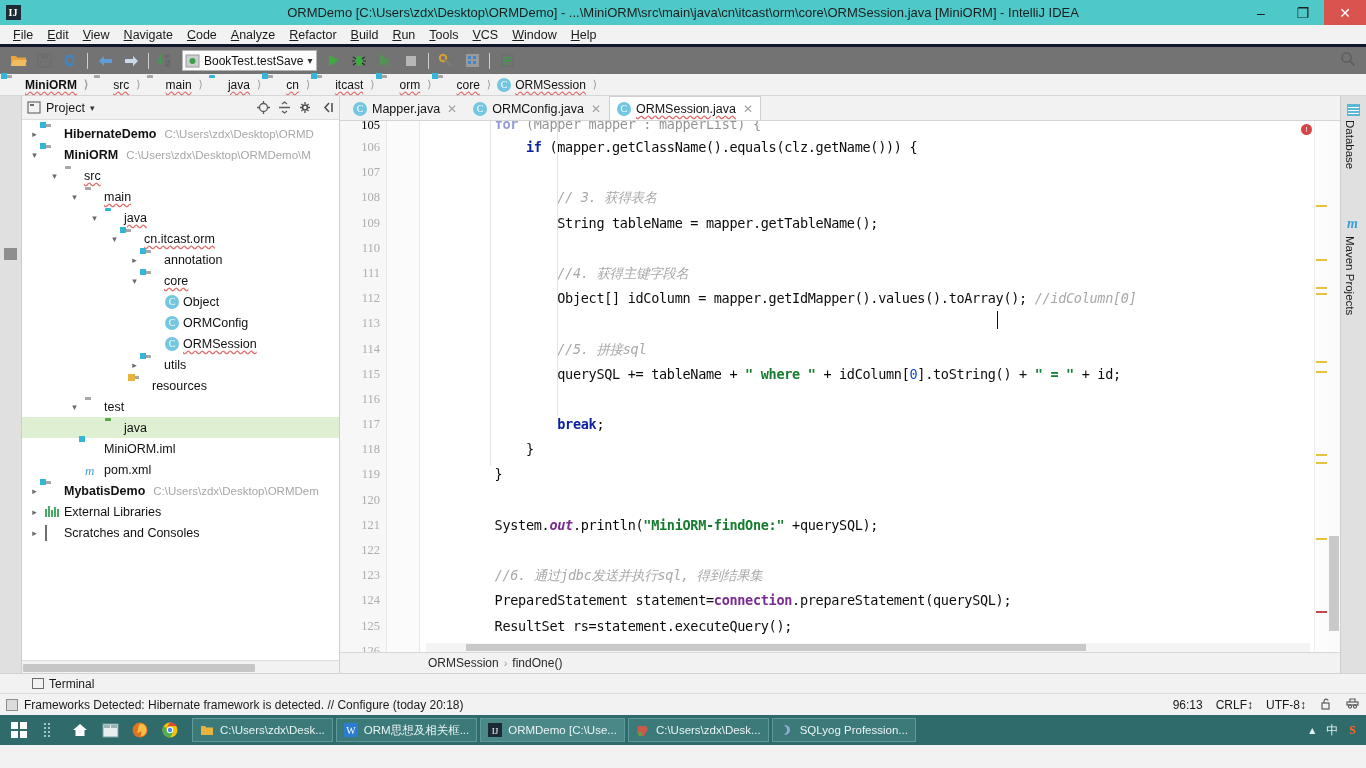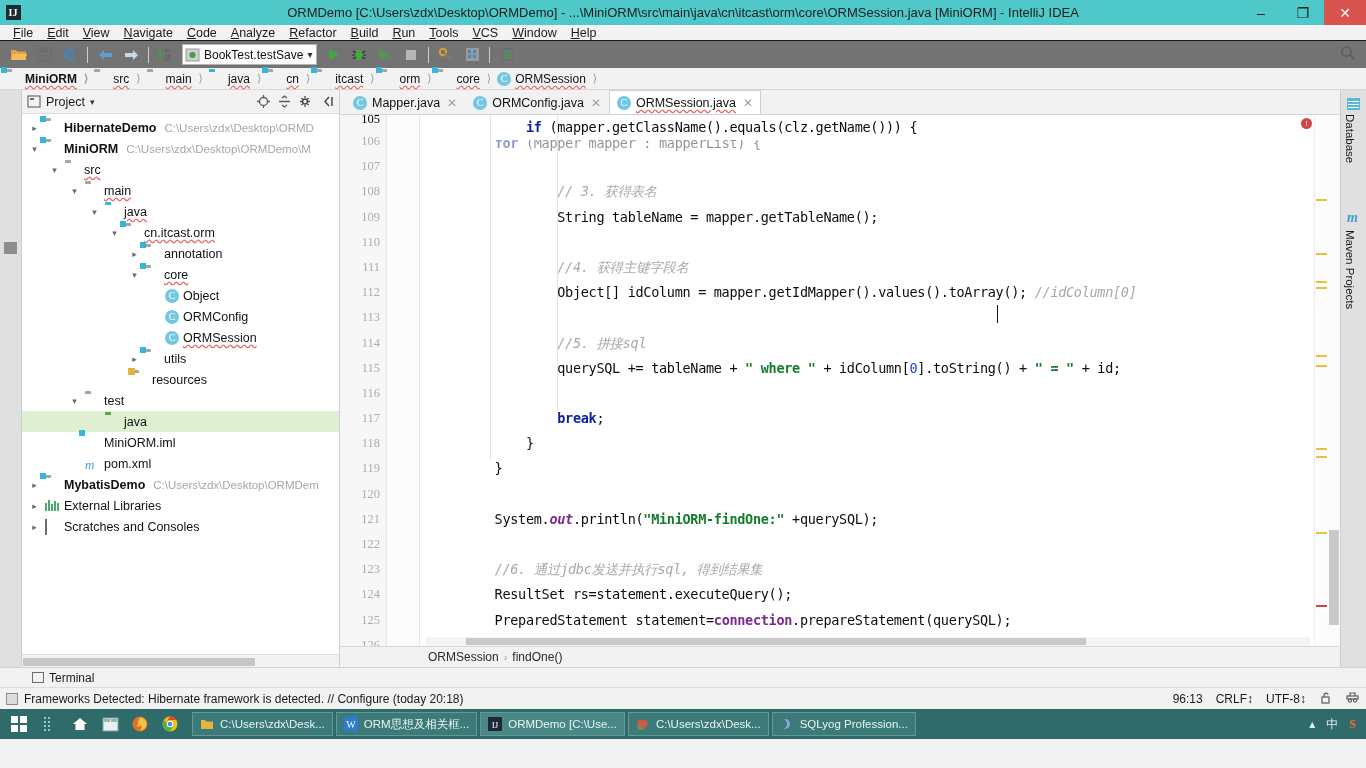--- a/index.html
+++ b/index.html
@@ -14,22 +14,22 @@
      font-style:normal; font-size:10px; font-weight:bold; line-height:15px; text-align:center;
      font-family:"Liberation Serif", serif; }
   .tb-title{ position:absolute; left:0; right:0; text-align:center; font-size:13px;
      color:#1d1d1d; pointer-events:none; }
   .tb-btns{ margin-left:auto; display:flex; height:25px; z-index:2;}
   .tb-btn{ width:42px; height:25px; display:flex; align-items:center; justify-content:center;
      font-size:14px; color:#202020; }
   .tb-btn.close{ background:#d9534f; color:#fff; }
 
   
-  .menubar{ height:16px; background:#f2f2f2; display:flex; align-items:center;
-    padding-left:6px; border-bottom:1px solid #0f172a; }
+  .menubar{ height:22px; background:#f2f2f2; display:flex; align-items:center;
+    padding-left:6px; border-bottom:3px solid #0f172a; }
   .menu-item{ font-size:12.5px; color:#1a1a1a; padding:2px 7px; }
   .menu-item span.u{ text-decoration:underline; }
 
   
   .toolbar{ height:27px; background:#737373; display:flex; align-items:center;
     padding-left:5px; position:relative;}
   .tbtn{ width:26px; height:24px; display:flex; align-items:center; justify-content:center; }
   .sep{ width:1px; height:16px; background:#cfcfcf; margin:0 4px; }
   .runcfg{ display:flex; align-items:center; height:21px; border:1px solid #b4b4b4;
      background:#fcfcfc; padding:0 4px 0 2px; gap:4px; margin:0 3px; }
@@ -543,41 +543,41 @@
           <div class="ln">123</div>
           <div class="ln">124</div>
           <div class="ln">125</div>
           <div class="ln">126</div>
         </div>
       <div class="foldcol"></div>
       <div class="codearea" id="codearea">
         <div class="indentguide" style="left:70px;top:0;height:345px;"></div>
         <div class="indentguide" style="left:137px;top:0;height:295px;"></div>
         <div class="caret" style="left:577px;top:190px;height:18px;"></div>
-      <div class="cline">            <span class="k">if</span> (mapper.getClassName().equals(clz.getName())) {</div>
-          <div class="cline" style="height: 14px; line-height: 6px; overflow: hidden; opacity: 0.45;">        <span class="k">for</span> (Mapper mapper : mapperList) {</div>
+      <div class="cline" style="height: 14px; line-height: 6px; overflow: hidden; opacity: 0.45;">        <span class="k">for</span> (Mapper mapper : mapperList) {</div>
+          <div class="cline">            <span class="k">if</span> (mapper.getClassName().equals(clz.getName())) {</div>
           <div class="cline">&nbsp;</div>
           <div class="cline">                <span class="cmt">// 3. 获得表名</span></div>
           <div class="cline">                String tableName = mapper.getTableName();</div>
           <div class="cline">&nbsp;</div>
           <div class="cline">                <span class="cmt">//4. 获得主键字段名</span></div>
           <div class="cline">                Object[] idColumn = mapper.getIdMapper().values().toArray(); <span class="cmt">//idColumn[0]</span></div>
           <div class="cline">&nbsp;</div>
           <div class="cline">                <span class="cmt">//5. 拼接sql</span></div>
           <div class="cline">                querySQL += tableName + <span class="str">" where "</span> + idColumn[<span class="num">0</span>].toString() + <span class="str">" = "</span> + id;</div>
           <div class="cline">&nbsp;</div>
           <div class="cline">                <span class="k">break</span>;</div>
           <div class="cline">            }</div>
           <div class="cline">        }</div>
           <div class="cline">&nbsp;</div>
           <div class="cline">        System.<span class="fldi">out</span>.println(<span class="str">"MiniORM-findOne:"</span> +querySQL);</div>
           <div class="cline">&nbsp;</div>
           <div class="cline">        <span class="cmt">//6. 通过jdbc发送并执行sql, 得到结果集</span></div>
+          <div class="cline">        PreparedStatement statement=<span class="fld2">connection</span>.prepareStatement(querySQL);</div>
           <div class="cline">        ResultSet rs=statement.executeQuery();</div>
-          <div class="cline">        PreparedStatement statement=<span class="fld2">connection</span>.prepareStatement(querySQL);</div>
           <div class="cline">&nbsp;</div>
         </div>
       <div class="vmark">
         <div class="errbadge">!</div>
         <div class="stripe" style="top:84px;background:#e8c23c;"></div>
         <div class="stripe" style="top:138px;background:#e8c23c;"></div>
         <div class="stripe" style="top:166px;background:#e8c23c;"></div>
         <div class="stripe" style="top:172px;background:#e8c23c;"></div>
         <div class="stripe" style="top:240px;background:#e8c23c;"></div>
         <div class="stripe" style="top:250px;background:#e8c23c;"></div>

